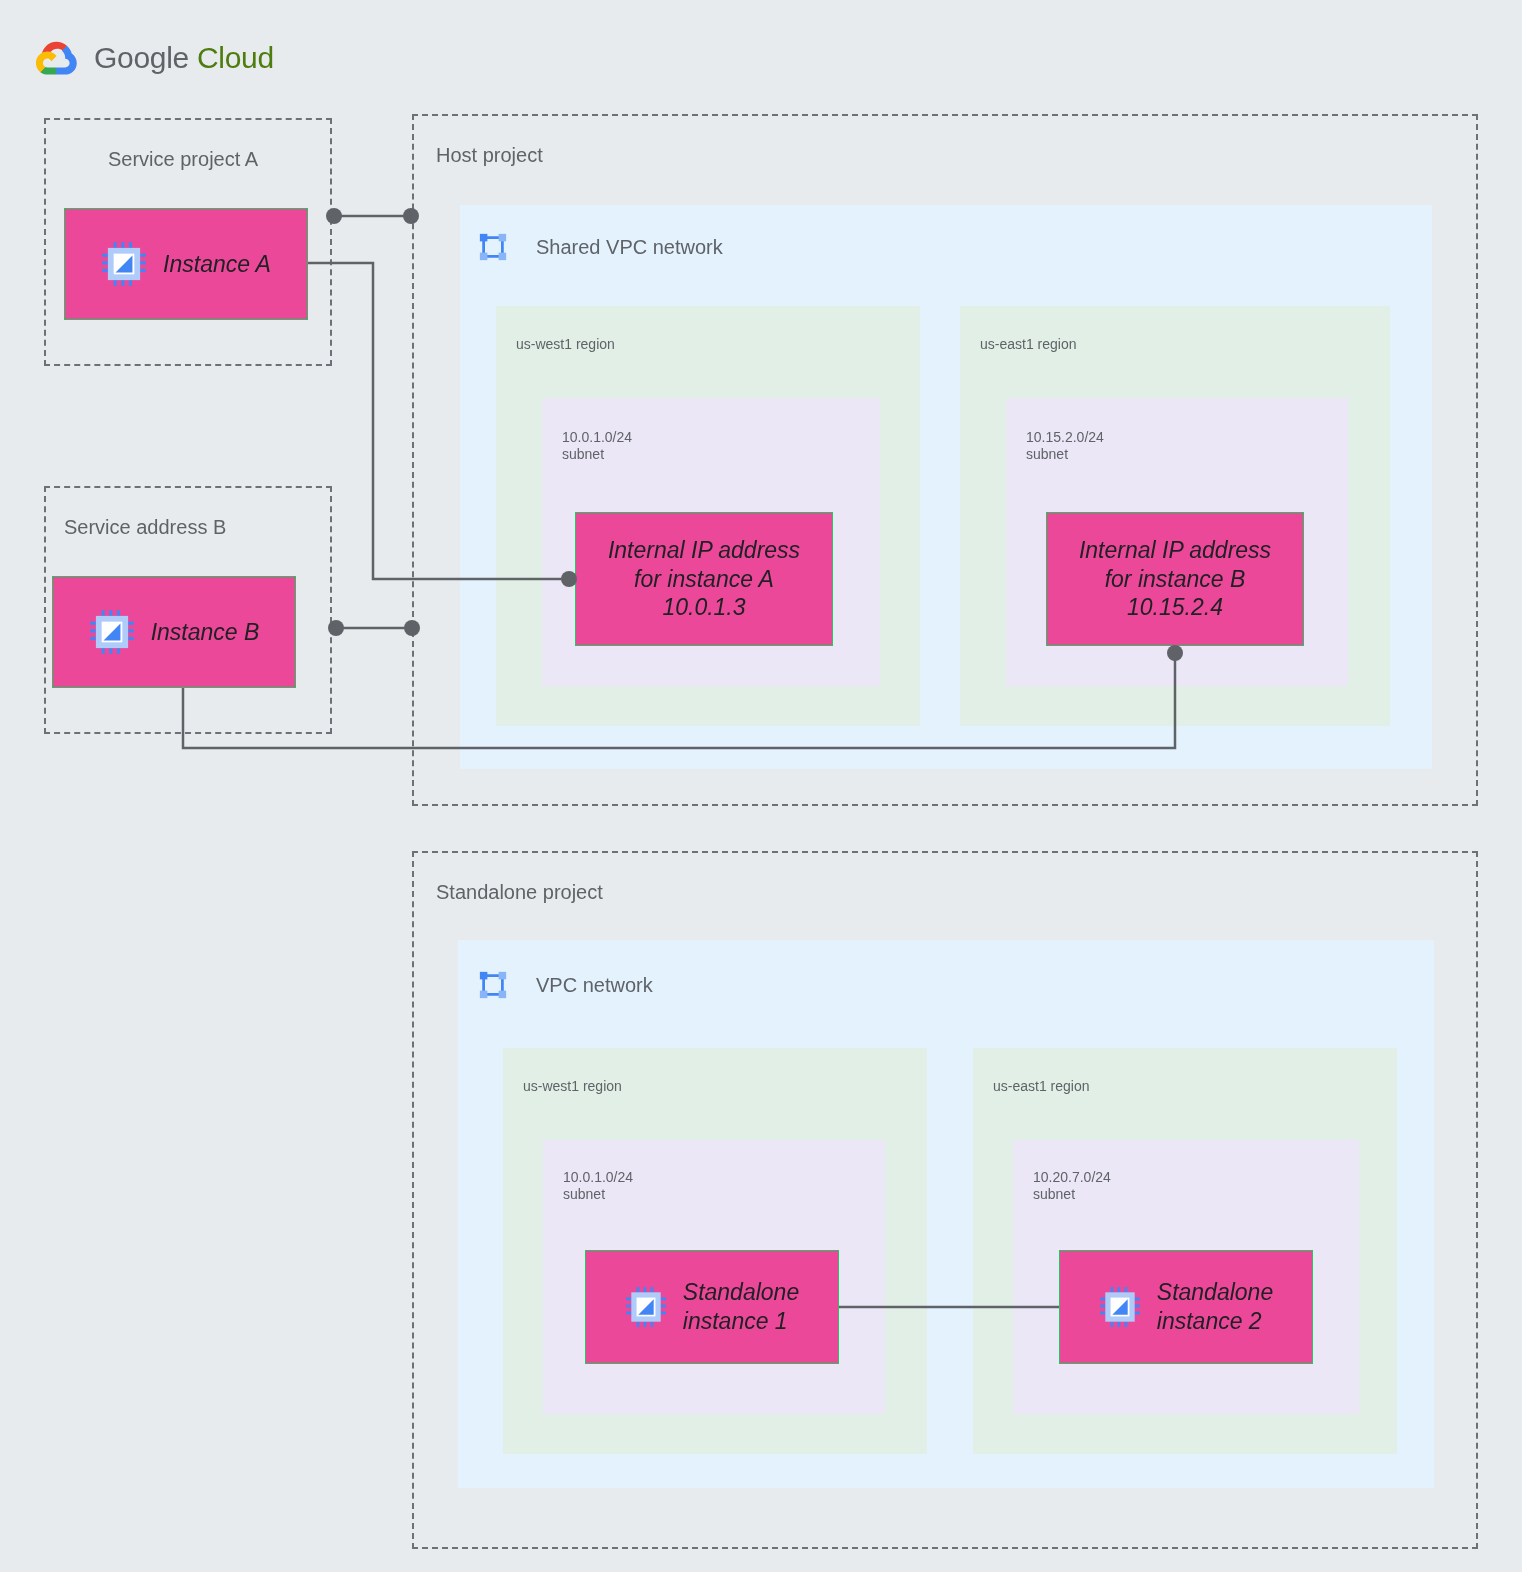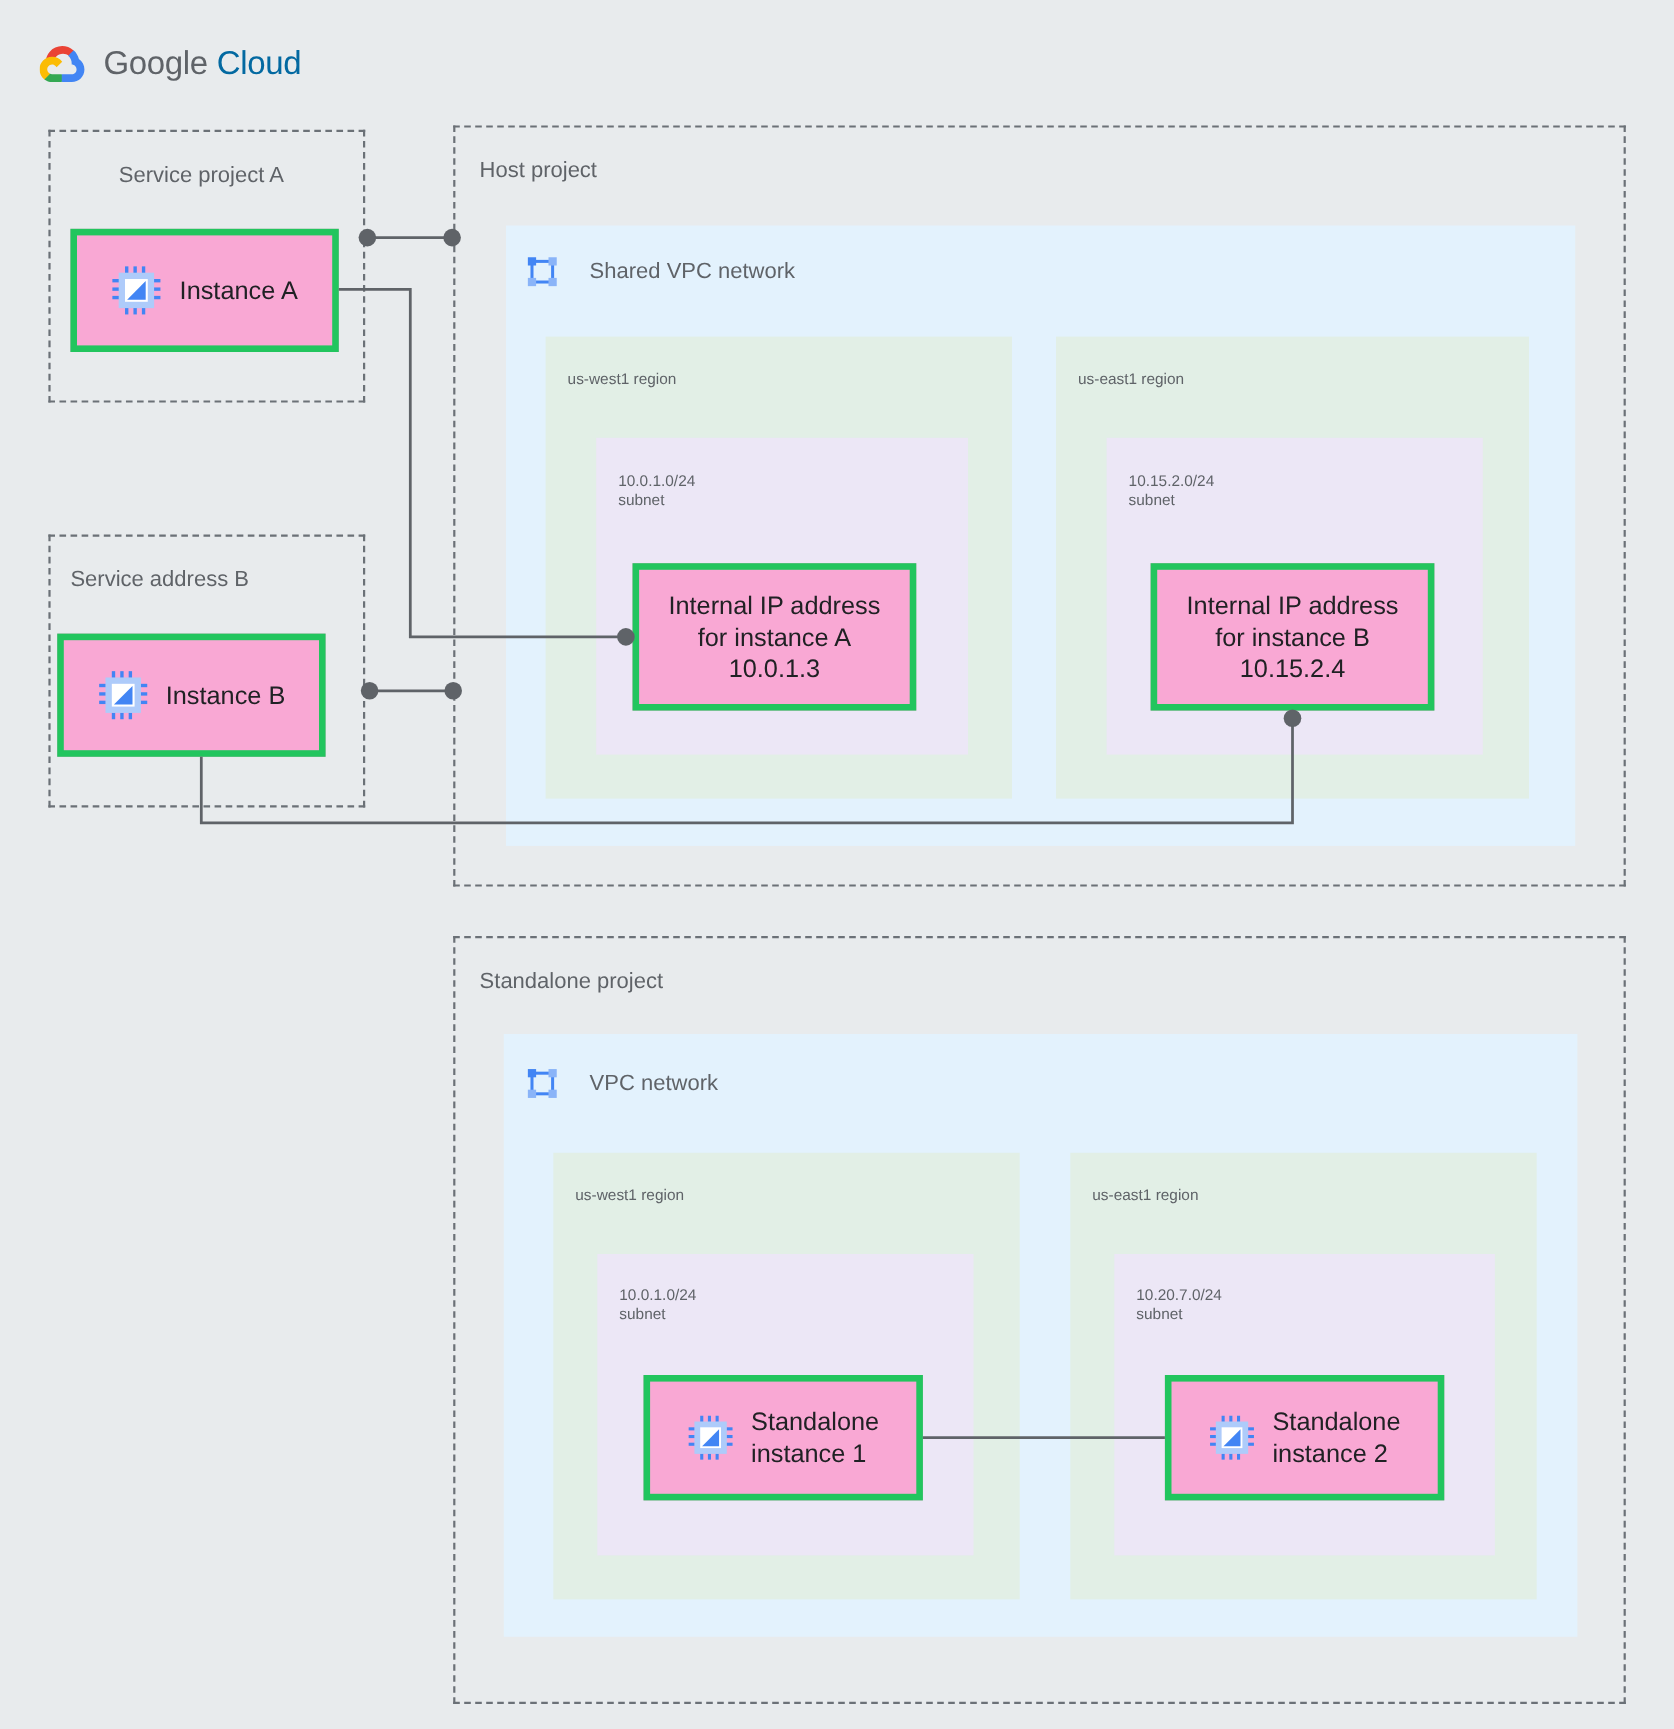--- a/index.html
+++ b/index.html
@@ -31,21 +31,21 @@
     align-items: center;
     gap: 14px;
   }
   .gc-mark { width: 44px; height: 40px; display:block; }
   .gc-text {
     font-size: 30px;
     color: #5f6368;
     letter-spacing: -0.3px;
     white-space: nowrap;
   }
-  .gc-text .light { color: #0369a1; }
+  .gc-text .light { color: #4d7c0f; }
 
   
   .proj {
     position: absolute;
     border: 2px dashed #6b7177;
     box-sizing: border-box;
     background: transparent;
   }
   .proj-label {
     position: absolute;
@@ -83,26 +83,27 @@
     position: absolute;
     font-size: 14px;
     color: #5f6368;
     line-height: 1.22;
     white-space: pre-line;
   }
 
   
   .card {
     position: absolute;
-    background: #f9a8d4;
-    border: 6px solid #22c55e;
+    background: #ec4899;
+    border: 1px solid #22c55e;
     box-sizing: border-box;
     display: flex;
     align-items: center;
     justify-content: center;
+    font-style: italic;
   }
   .card-inner {
     display: flex;
     align-items: center;
     gap: 16px;
   }
   .card-text {
     font-size: 23px;
     color: #202124;
     line-height: 1.25;

